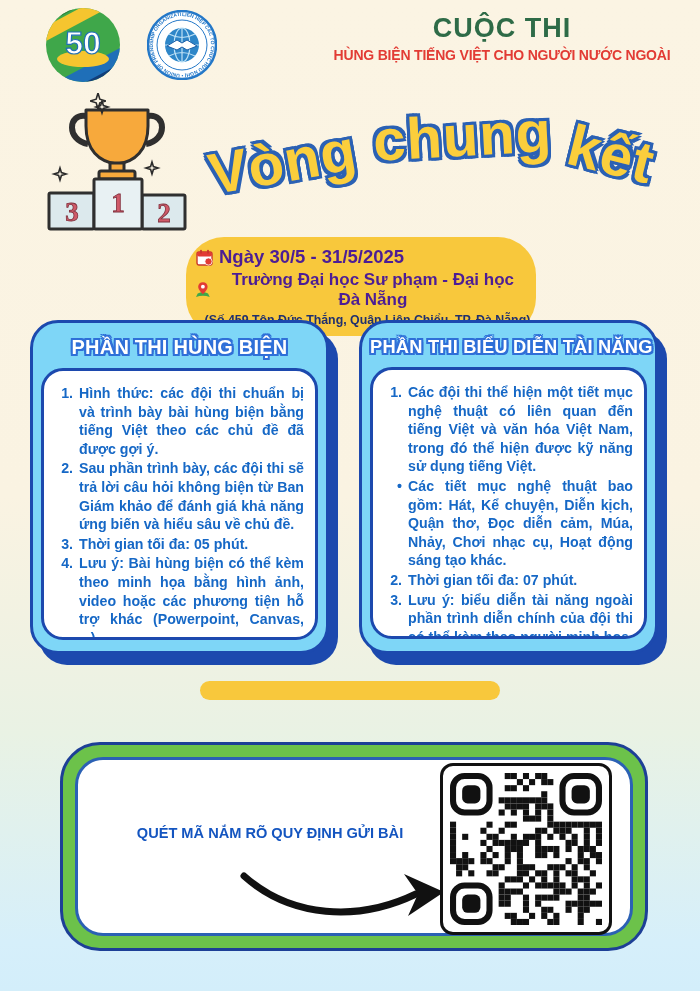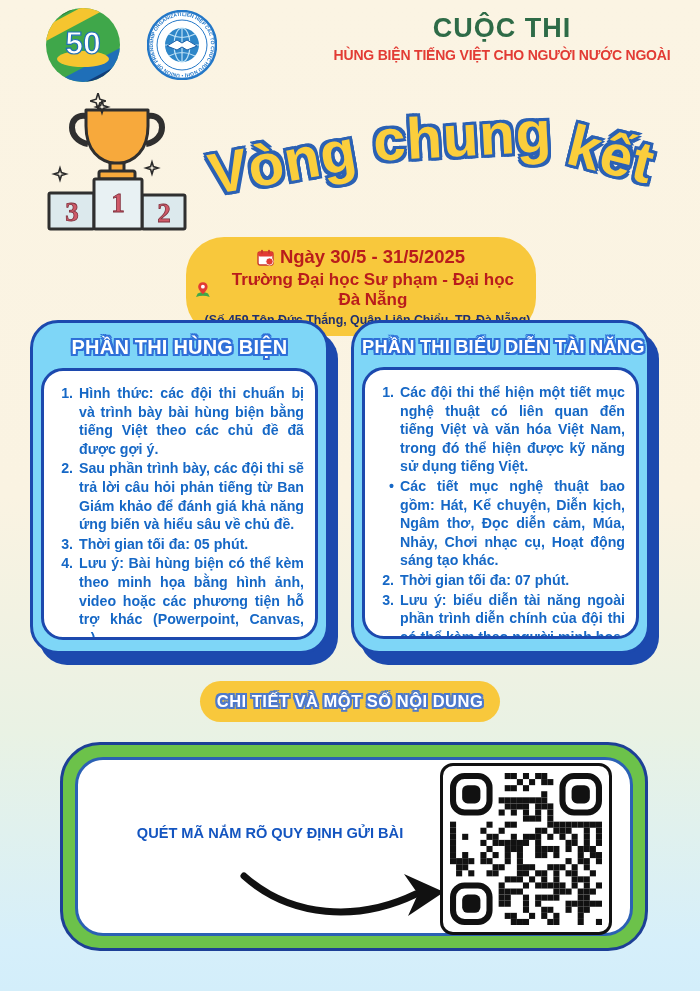--- a/index.html
+++ b/index.html
@@ -20,27 +20,27 @@
   .round-word{font-size:58px;font-weight:800;color:#FBCE3C;white-space:nowrap;letter-spacing:1px;
     text-shadow:-3px -3px 0 #2B61B4,3px -3px 0 #2B61B4,-3px 3px 0 #2B61B4,3px 3px 0 #2B61B4,
       -3px 0 0 #2B61B4,3px 0 0 #2B61B4,0 -3px 0 #2B61B4,0 3px 0 #2B61B4;}
   .w0{transform:translateY(26px) rotate(-10deg);}
   .w1{transform:translateY(0px) rotate(-3deg);}
   .w2{transform:translateY(18px) rotate(14deg);}
 
   
   .event-pill{position:absolute;left:186px;top:237px;width:330px;min-height:54px;background:#F8C83C;
     border-radius:38px;padding:9px 10px 8px;text-align:center;}
-  .ev-line{display:flex;align-items:center;justify-content:center;gap:6px;color:#b91c1c;font-weight:800;}
+  .ev-line{display:flex;align-items:center;gap:6px;color:#4c1d95;font-weight:800;}
   .ev-date{font-size:18.5px;}
   .ev-venue{font-size:17px;margin-top:2px;gap:10px;}
   .ev-addr{font-size:13px;font-weight:700;color:#20306E;margin-top:2px;display:inline-block;transform:scaleX(0.95);white-space:nowrap;}
 
   
-  .cards{position:absolute;left:30px;top:320px;display:flex;gap:22px;}
+  .cards{position:absolute;left:30px;top:320px;display:flex;gap:30px;}
   .card{width:299px;background:#7ED6F7;border:3px solid #1C49AE;border-radius:28px;
     box-shadow:9px 11px 0 #1C49AE;padding:7px 8px 11px;box-sizing:border-box;}
   .card-title{text-align:center;font-weight:800;color:#fff;font-size:20px;white-space:nowrap;margin:6px 0 9px;letter-spacing:0.2px;
     text-shadow:-2px -2px 0 #2F6FD8,2px -2px 0 #2F6FD8,-2px 2px 0 #2F6FD8,2px 2px 0 #2F6FD8,
       -2px 0 0 #2F6FD8,2px 0 0 #2F6FD8,0 -2px 0 #2F6FD8,0 2px 0 #2F6FD8;}
   .card.talent .card-title{font-size:18.3px;}
   .card-body{background:#fff;border:3px solid #1C49AE;border-radius:22px;height:272px;box-sizing:border-box;
     padding:13px 11px;overflow:hidden;}
   .item{display:flex;gap:4px;color:#1668C6;font-weight:700;font-size:14.2px;line-height:1.31;margin-bottom:1px;}
   .item .mk{flex:0 0 18px;text-align:right;padding-right:2px;}
@@ -167,21 +167,21 @@
 
     <div class="card">
       <div class="card-title">PHẦN THI HÙNG BIỆN</div>
       <div class="card-body">
         <div class="item">
           <span class="mk">1.</span>
           <span class="tx">Hình thức: các đội thi chuẩn bị và trình bày bài hùng biện bằng tiếng Việt theo các chủ đề đã được gợi ý.</span>
         </div>
         <div class="item">
           <span class="mk">2.</span>
-          <span class="tx">Sau phần trình bày, các đội thi sẽ trả lời câu hỏi phản tiếng từ Ban Giám khảo để đánh giá khả năng ứng biến và hiểu sâu về chủ đề.</span>
+          <span class="tx">Sau phần trình bày, các đội thi sẽ trả lời câu hỏi không biện từ Ban Giám khảo để đánh giá khả năng ứng biến và hiểu sâu về chủ đề.</span>
         </div>
         <div class="item">
           <span class="mk">3.</span>
           <span class="tx">Thời gian tối đa: 05 phút.</span>
         </div>
         <div class="item">
           <span class="mk">4.</span>
           <span class="tx">Lưu ý: Bài hùng biện có thể kèm theo minh họa bằng hình ảnh, video hoặc các phương tiện hỗ trợ khác (Powerpoint, Canvas, ...).</span>
         </div>
       </div>
@@ -189,37 +189,36 @@
 
     <div class="card talent">
       <div class="card-title">PHẦN THI BIỂU DIỄN TÀI NĂNG</div>
       <div class="card-body">
         <div class="item">
           <span class="mk">1.</span>
           <span class="tx">Các đội thi thể hiện một tiết mục nghệ thuật có liên quan đến tiếng Việt và văn hóa Việt Nam, trong đó thể hiện được kỹ năng sử dụng tiếng Việt.</span>
         </div>
         <div class="item">
           <span class="mk">•</span>
-          <span class="tx">Các tiết mục nghệ thuật bao gồm: Hát, Kể chuyện, Diễn kịch, Ngâm thơ, Đọc diễn cảm, Múa, Nhảy, Chơi nhạc cụ, Hoạt động sáng tạo khác.</span>
+          <span class="tx">Các tiết mục nghệ thuật bao gồm: Hát, Kể chuyện, Diễn kịch, Quận thơ, Đọc diễn cảm, Múa, Nhảy, Chơi nhạc cụ, Hoạt động sáng tạo khác.</span>
         </div>
         <div class="item">
           <span class="mk">2.</span>
           <span class="tx">Thời gian tối đa: 07 phút.</span>
         </div>
         <div class="item">
           <span class="mk">3.</span>
           <span class="tx">Lưu ý: biểu diễn tài năng ngoài phần trình diễn chính của đội thi có thể kèm theo người minh họa, số lượng người minh họa không quá 15 người.</span>
         </div>
       </div>
     </div>
 
   </div>
 
   <div class="details-pill">
-    <div>CHI TIẾT VÀ MỘT SỐ NỘI DUNG</div>
   </div>
 
   <div class="qr-outer">
     <div class="qr-inner">
       <div class="qr-text">
         <div>QUÉT MÃ NẮM RÕ QUY ĐỊNH GỬI BÀI</div>
       </div>
       <svg class="qr-arrow" width="210" height="62" viewBox="0 0 210 62">
         <path d="M8,8 C55,50 122,54 180,26" stroke="#111" stroke-width="7" fill="none" stroke-linecap="round"></path>
         <path d="M168,6 L208,24 L172,48 L182,26 Z" fill="#111"></path>

